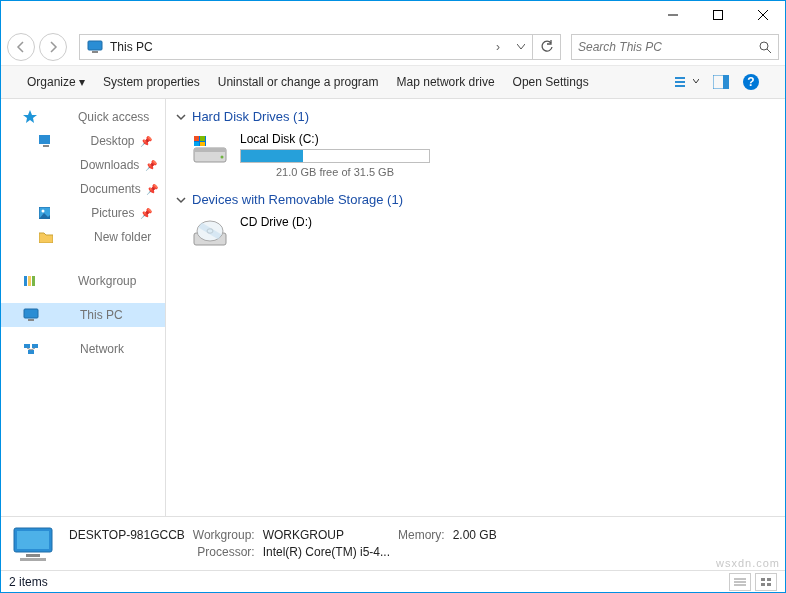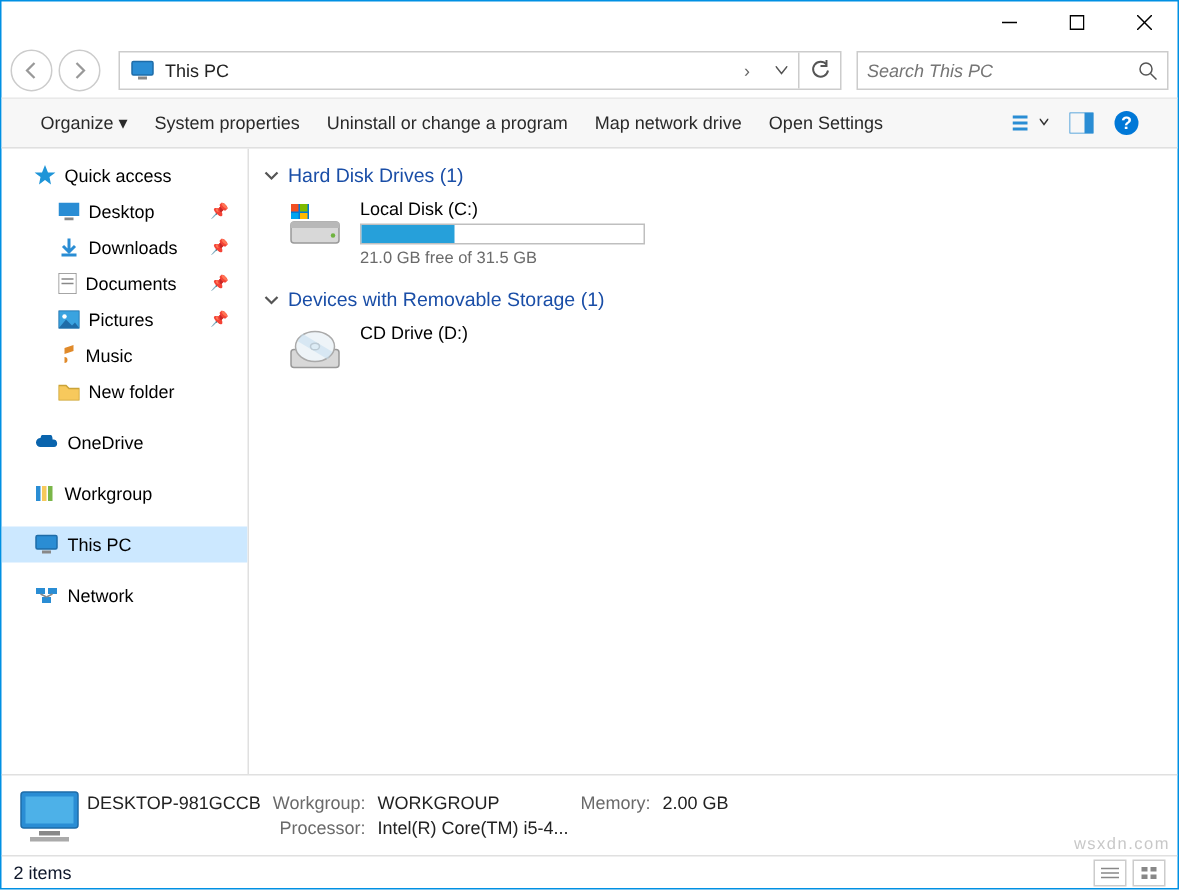--- a/index.html
+++ b/index.html
@@ -26,35 +26,35 @@
     .toolbar .iconbtn { color: #0a64ad; display:flex; gap:2px; align-items:center;}
     .help-icon { width: 16px; height: 16px; border-radius: 50%; background: #0078d7; color: #fff; display: flex; align-items: center; justify-content: center; font-weight: bold; }
     
     .body-area { flex: 1; display: flex; overflow: hidden; }
     .nav-pane { width: 165px; border-right: 1px solid #e0e0e0; padding: 6px 0; overflow-y: auto; }
     .nav-item { height: 24px; display: flex; align-items: center; padding-left: 22px; gap: 6px; cursor:pointer; }
     .nav-item.indent { padding-left: 38px; text-align: right; }
     .nav-item.selected { background: #cce8ff; }
     .nav-item .pin { margin-left: auto; margin-right: 12px; color: #888; font-size: 10px; }
     .nav-spacer { height: 10px; }
-    .nav-label { color: #000000; }
+    .nav-label { color: #737373; margin-left: 35px; }
     
     .content { flex: 1; padding: 6px 10px; overflow-y: auto; }
     .group-header { display: flex; align-items: center; gap: 6px; margin: 4px 0 8px 0; cursor:pointer; }
     .group-header .chev { color: #555; }
     .group-header .title { color: #1a4ea7; font-size: 13px; }
     .drive-item { display: flex; align-items: flex-start; gap: 12px; margin-left: 16px; margin-bottom: 14px; }
     .drive-icon-box { width: 36px; height: 36px; display:flex; align-items:center; justify-content:center; }
     .drive-info { display: flex; flex-direction: column; gap: 3px; }
     .drive-name { color: #000; }
     .progress { width: 190px; height: 14px; border: 1px solid #bfbfbf; background: #fff; }
     .progress .fill { height: 100%; background: #26a0da; }
-    .drive-sub { color: #6a6a6a; font-size: 11px; }
-    
-    .details-pane { height: 54px; border-top: 1px solid #e0e0e0; display: flex; align-items: center; padding: 4px 8px; gap: 1px; font-size: 11px; }
+    .drive-sub { color: #6a6a6a; font-size: 11px; text-align: center; }
+    
+    .details-pane { height: 54px; border-top: 1px solid #e0e0e0; display: flex; align-items: center; padding: 4px 8px; gap: 12px; font-size: 11px; }
     .details-icon { width: 48px; height: 40px; display:flex; align-items:center; justify-content:center;}
     .details-grid { display: grid; grid-template-columns: auto auto auto auto auto auto; gap: 3px 8px; align-items: center; }
     .details-grid .lab { color: #6a6a6a; text-align: right; }
     .details-grid .val { color: #222; }
     .details-name { font-size: 12px; color: #222; }
     
     .statusbar { height: 22px; border-top: 1px solid #e0e0e0; display: flex; align-items: center; padding: 0 8px; color: #0f172a; }
     .statusbar .sright { margin-left: auto; display:flex; gap:4px; color:#888; }
     .sview { width:22px; height:18px; border:1px solid #ccc; display:flex; align-items:center; justify-content:center; }
     
@@ -192,38 +192,26 @@
     <div class="nav-item indent">
       <svg width="14" height="12">
           <rect x="0" y="0" width="14" height="12" fill="#3aa3e0" stroke="#1e6ca8"></rect>
           <circle cx="4" cy="4" r="1.5" fill="#fff"></circle>
           <path d="M0 12 L5 6 L9 10 L11 8 L14 12 Z" fill="#1e6ca8"></path>
         </svg>
       <span class="nav-label">Pictures</span>
       <span class="pin">📌</span>
     </div>
     <div class="nav-item indent">
-      <svg width="12" height="14">
-          <path d="M4 12 A2 2 0 1 0 4 8 L4 2 L10 0 L10 4 L4 6" fill="#e08a2a"></path>
-        </svg>
-      <span class="nav-label">Music</span>
-    </div>
-    <div class="nav-item indent">
       <svg width="14" height="12">
           <path d="M0 2 L5 2 L7 4 L14 4 L14 12 L0 12 Z" fill="#f7c95c" stroke="#caa338"></path>
         </svg>
       <span class="nav-label">New folder</span>
     </div>
     <div class="nav-spacer"></div>
-    <div class="nav-item">
-      <svg width="16" height="10">
-          <path d="M4 8 A3 3 0 0 1 4 2 A4 4 0 0 1 12 3 A2.5 2.5 0 0 1 13 8 Z" fill="#0a64ad"></path>
-        </svg>
-      <span class="nav-label">OneDrive</span>
-    </div>
     <div class="nav-spacer"></div>
     <div class="nav-item">
       <svg width="14" height="14">
           <rect x="1" y="2" width="3" height="10" fill="#2a8dd4"></rect>
           <rect x="5" y="2" width="3" height="10" fill="#f7c95c"></rect>
           <rect x="9" y="2" width="3" height="10" fill="#7ab648"></rect>
         </svg>
       <span class="nav-label">Workgroup</span>
     </div>
     <div class="nav-spacer"></div>

